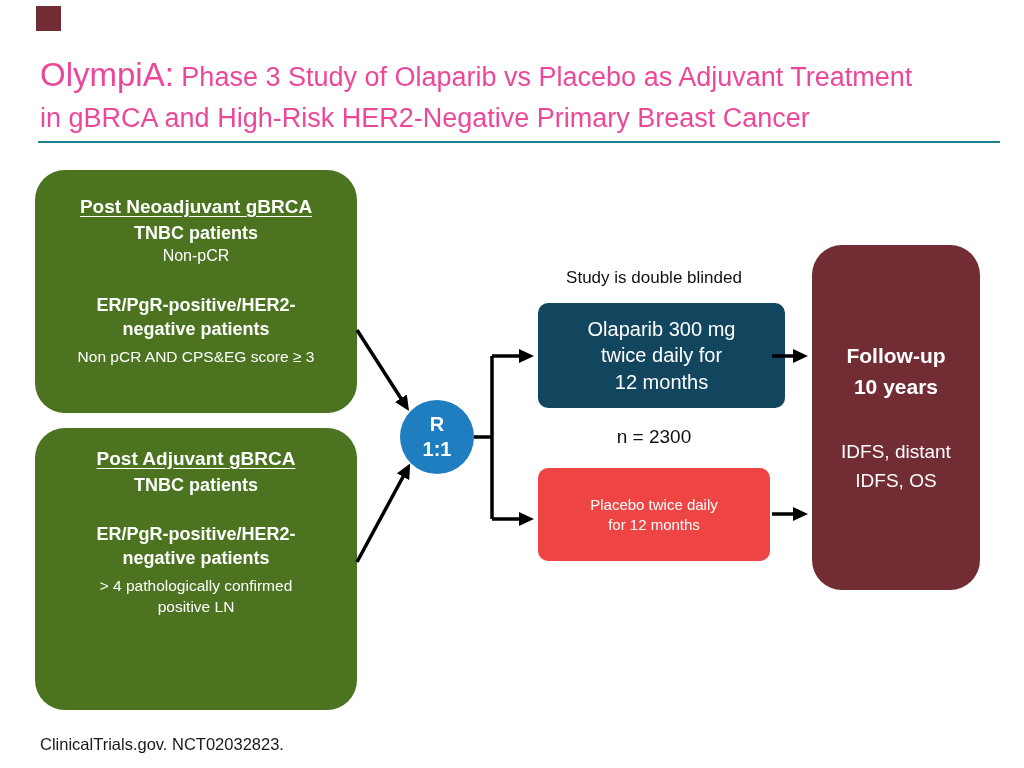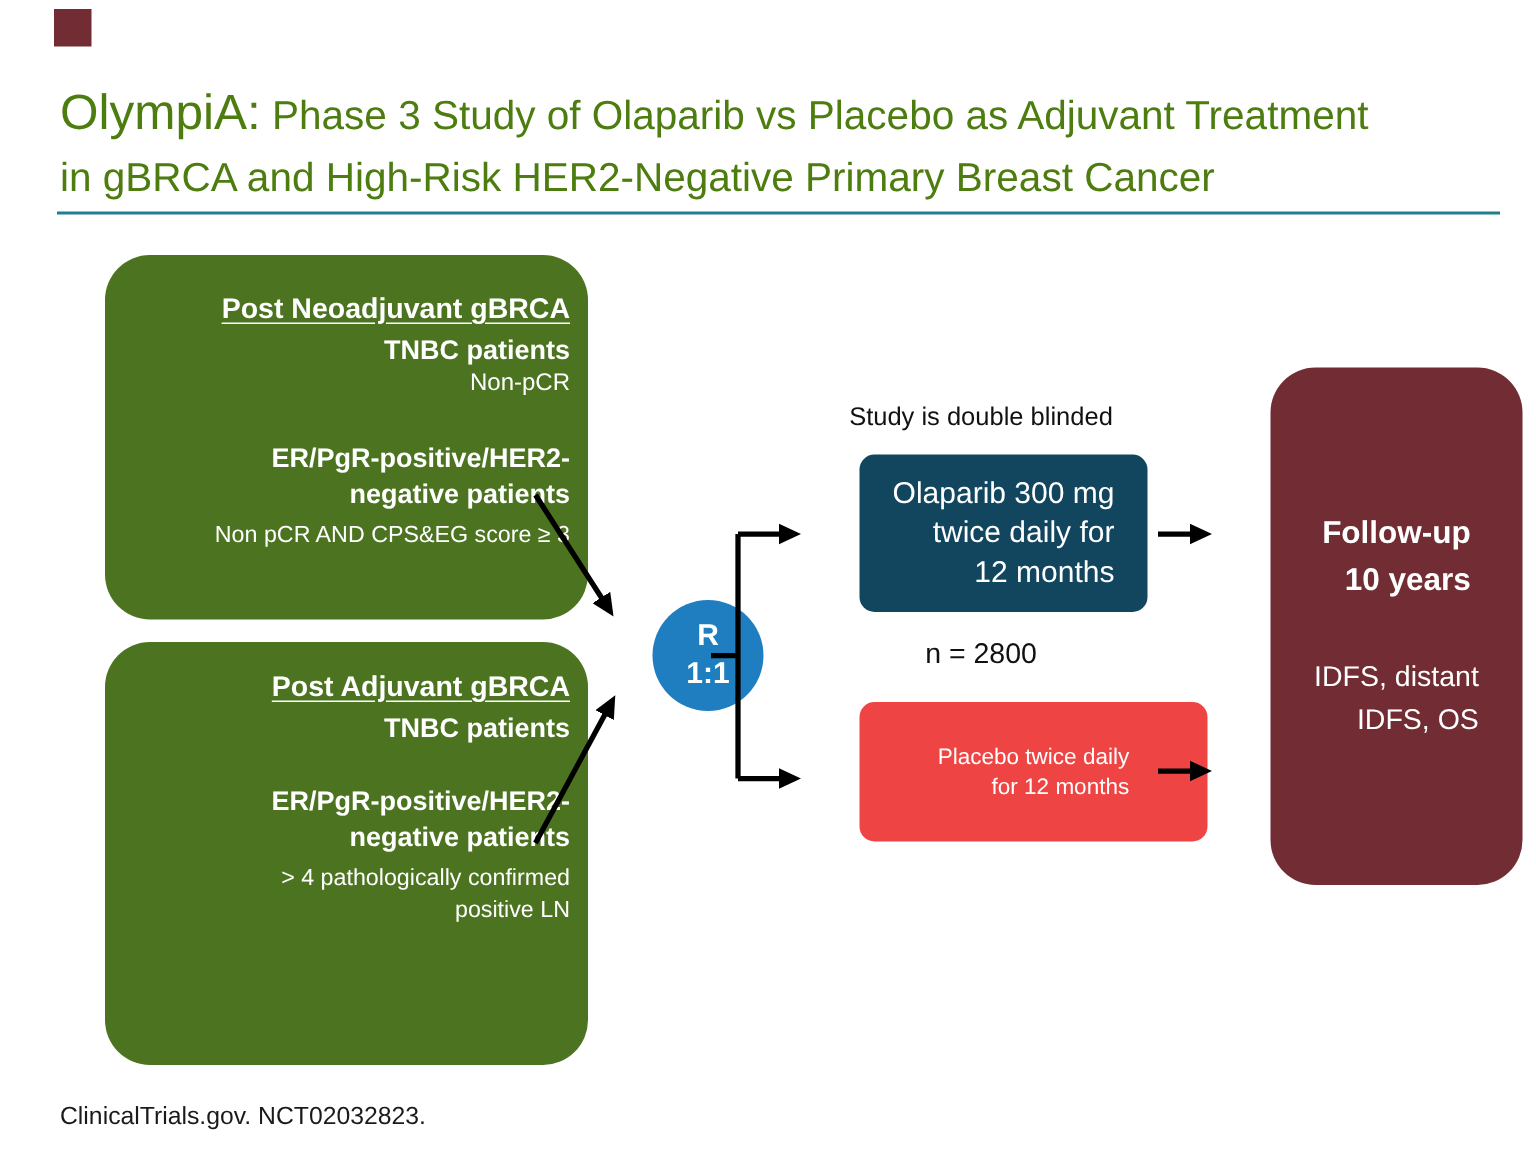--- a/index.html
+++ b/index.html
@@ -8,29 +8,29 @@
   .slide {
     position:relative; width:1024px; height:768px;
     background:#ffffff; overflow:hidden;
   }
   .corner-square {
     position:absolute; left:36px; top:6px; width:25px; height:25px;
     background:#712d33;
   }
   .title {
     position:absolute; left:40px; top:52px; width:968px;
-    color:#4d7c0f; font-size:27px; line-height:1.42; font-weight:400;
+    color:#ec4899; font-size:27px; line-height:1.42; font-weight:400;
   }
   .title .lead { font-size:33px; }
   .gene { }
   .title-rule {
     position:absolute; left:38px; top:141px; width:962px; height:2px;
     background:#1e7f8f;
   }
-  .box { position:absolute; color:#ffffff; text-align:right;margin-left:35px; }
+  .box { position:absolute; color:#ffffff; text-align:center; }
   .green-box { background:#4c7320; border-radius:30px; padding:0 12px; }
   .neoadjuvant { left:35px; top:170px; width:322px; height:243px; padding-top:26px; }
   .adjuvant    { left:35px; top:428px; width:322px; height:282px; padding-top:20px; }
   .box-heading {
     font-size:19px; font-weight:bold; text-decoration:underline;
     text-underline-offset:3px;
   }
   .box-subheading { font-size:18px; font-weight:bold; margin-top:5px; }
   .box-line { font-size:16px; margin-top:3px; }
   .box-body { font-size:15.5px; line-height:1.42; margin-top:2px; }
@@ -40,21 +40,21 @@
   .rand-circle {
     left:400px; top:400px; width:74px; height:74px; border-radius:50%;
     background:#1e7ec0; display:flex; flex-direction:column;
     align-items:center; justify-content:center;
     font-size:20px; font-weight:bold; line-height:1.25;
   }
   .treatment-box {
     display:flex; align-items:center; justify-content:center;
     border-radius:10px; font-size:20px; line-height:1.32;
   }
-  .olaparib-box { left:538px; top:303px; width:192px; height:105px; background:#12465f; }
+  .olaparib-box { left:538px; top:303px; width:247px; height:105px; background:#12465f; }
   .placebo-box  { left:538px; top:468px; width:232px; height:93px;  background:#ef4444; font-size:15px; }
   .note {
     position:absolute; color:#111111; text-align:center;
   }
   .blinded-note { left:528px; top:268px; width:252px; font-size:17px; }
   .sample-note  { left:538px; top:426px; width:232px; font-size:19px; }
   .followup-box {
     left:812px; top:245px; width:168px; height:345px;
     background:#712d33; border-radius:30px;
     display:flex; flex-direction:column; align-items:center; justify-content:center;
@@ -106,21 +106,21 @@
   </div>
 
   <div class="note blinded-note">Study is double blinded</div>
 
   <div class="box treatment-box olaparib-box">
     <div class="pre">Olaparib 300 mg
 twice daily for
 12 months</div>
   </div>
 
-  <div class="note sample-note">n = 2800</div>
+  <div class="note sample-note">n = 2300</div>
 
   <div class="box treatment-box placebo-box">
     <div class="pre">Placebo twice daily
 for 12 months</div>
   </div>
 
   <div class="box followup-box">
     <div class="followup-heading pre">Follow-up
 10 years</div>
     <div class="followup-body pre">IDFS, distant

